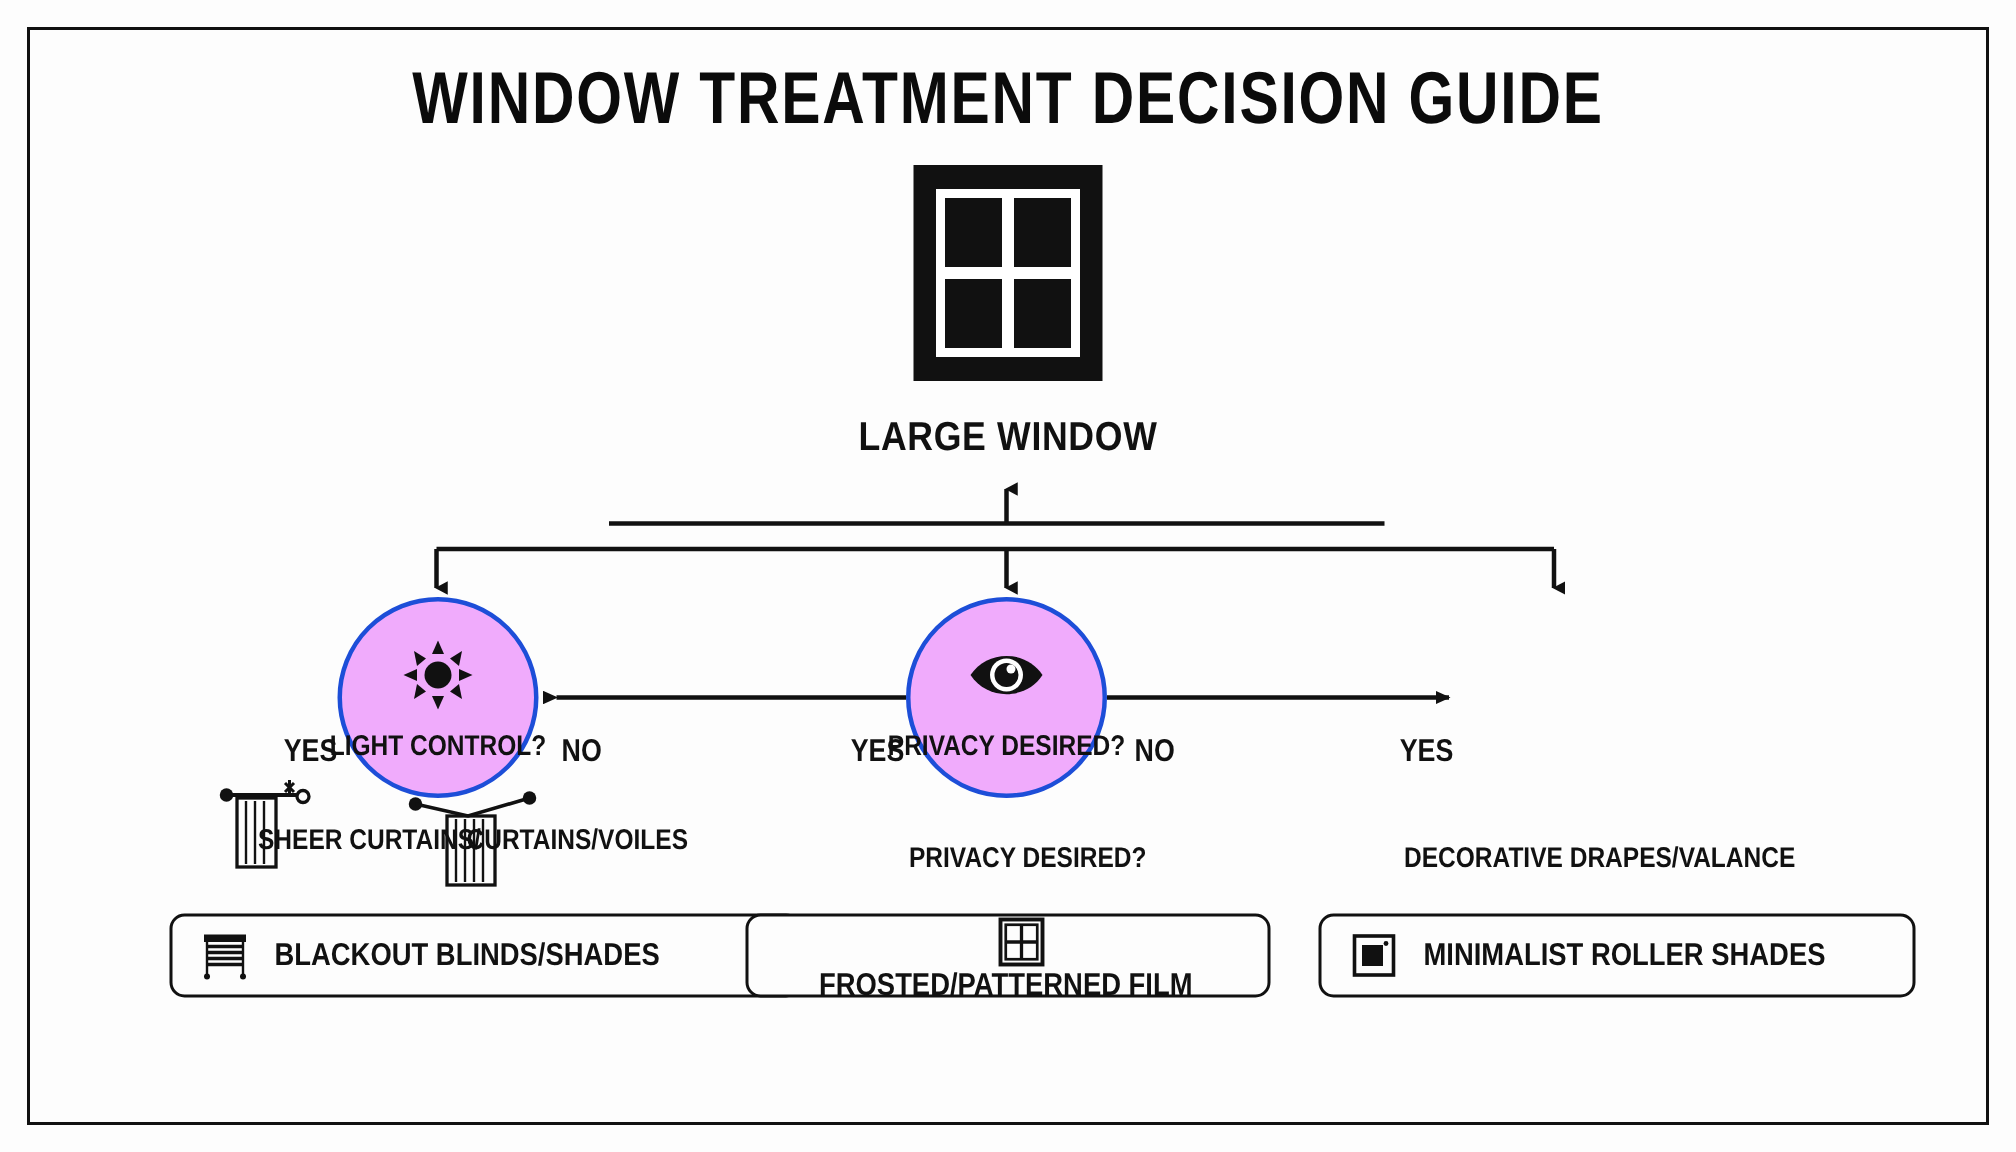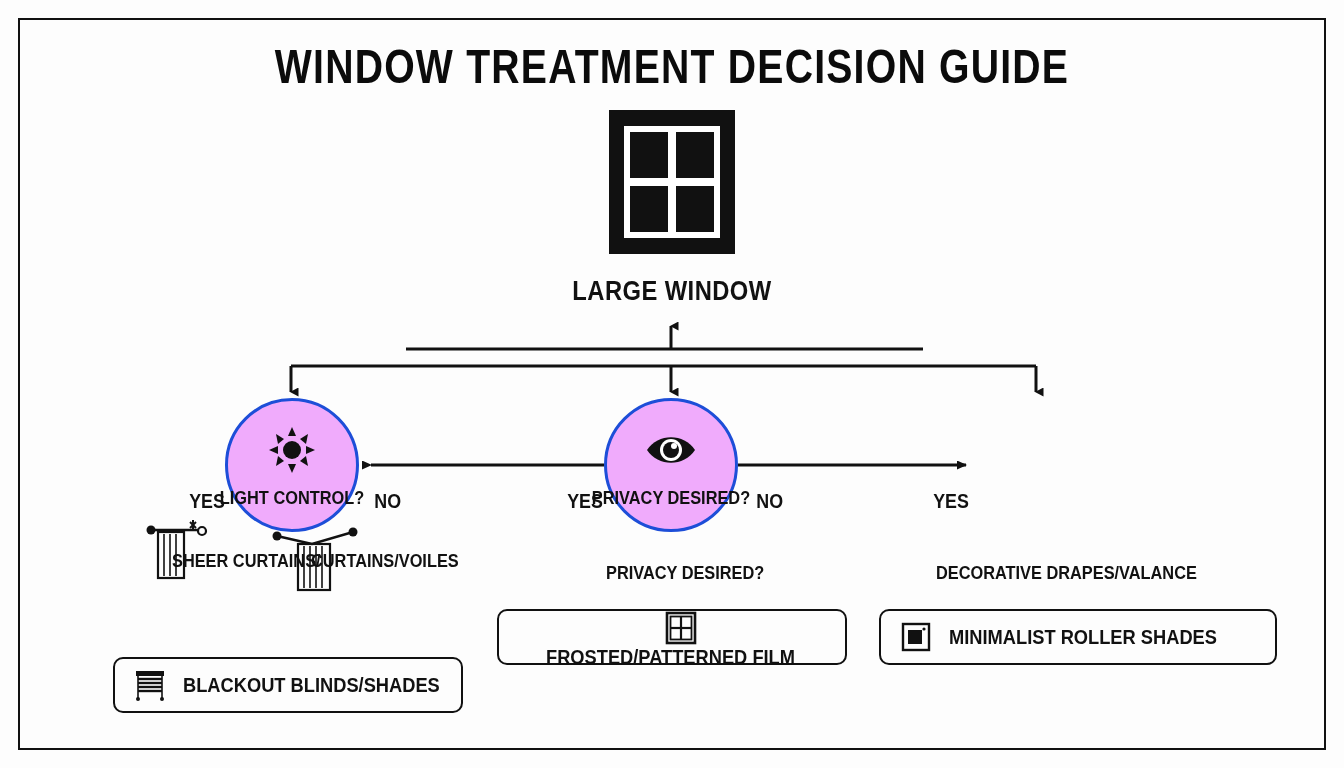--- a/index.html
+++ b/index.html
@@ -166,21 +166,21 @@
     position: absolute;
     height: 56px;
     border: 2px solid #111111;
     border-radius: 10px;
     background: #fdfdfd;
     box-sizing: border-box;
     display: flex;
     align-items: center;
     padding-left: 18px;
   }
-  #result-box-1 { left: 113px; top: 609px; width: 350px; margin-top: 48px; }
+  #result-box-1 { left: 113px; top: 609px; width: 421px; }
   #result-box-2 { left: 497px; top: 609px; width: 350px; flex-direction: column; }
   #result-box-3 { left: 879px; top: 609px; width: 398px; }
 
   .result-icon {
     width: 34px;
     height: 34px;
     flex: 0 0 34px;
     position: relative;
   }
   .result-text {

